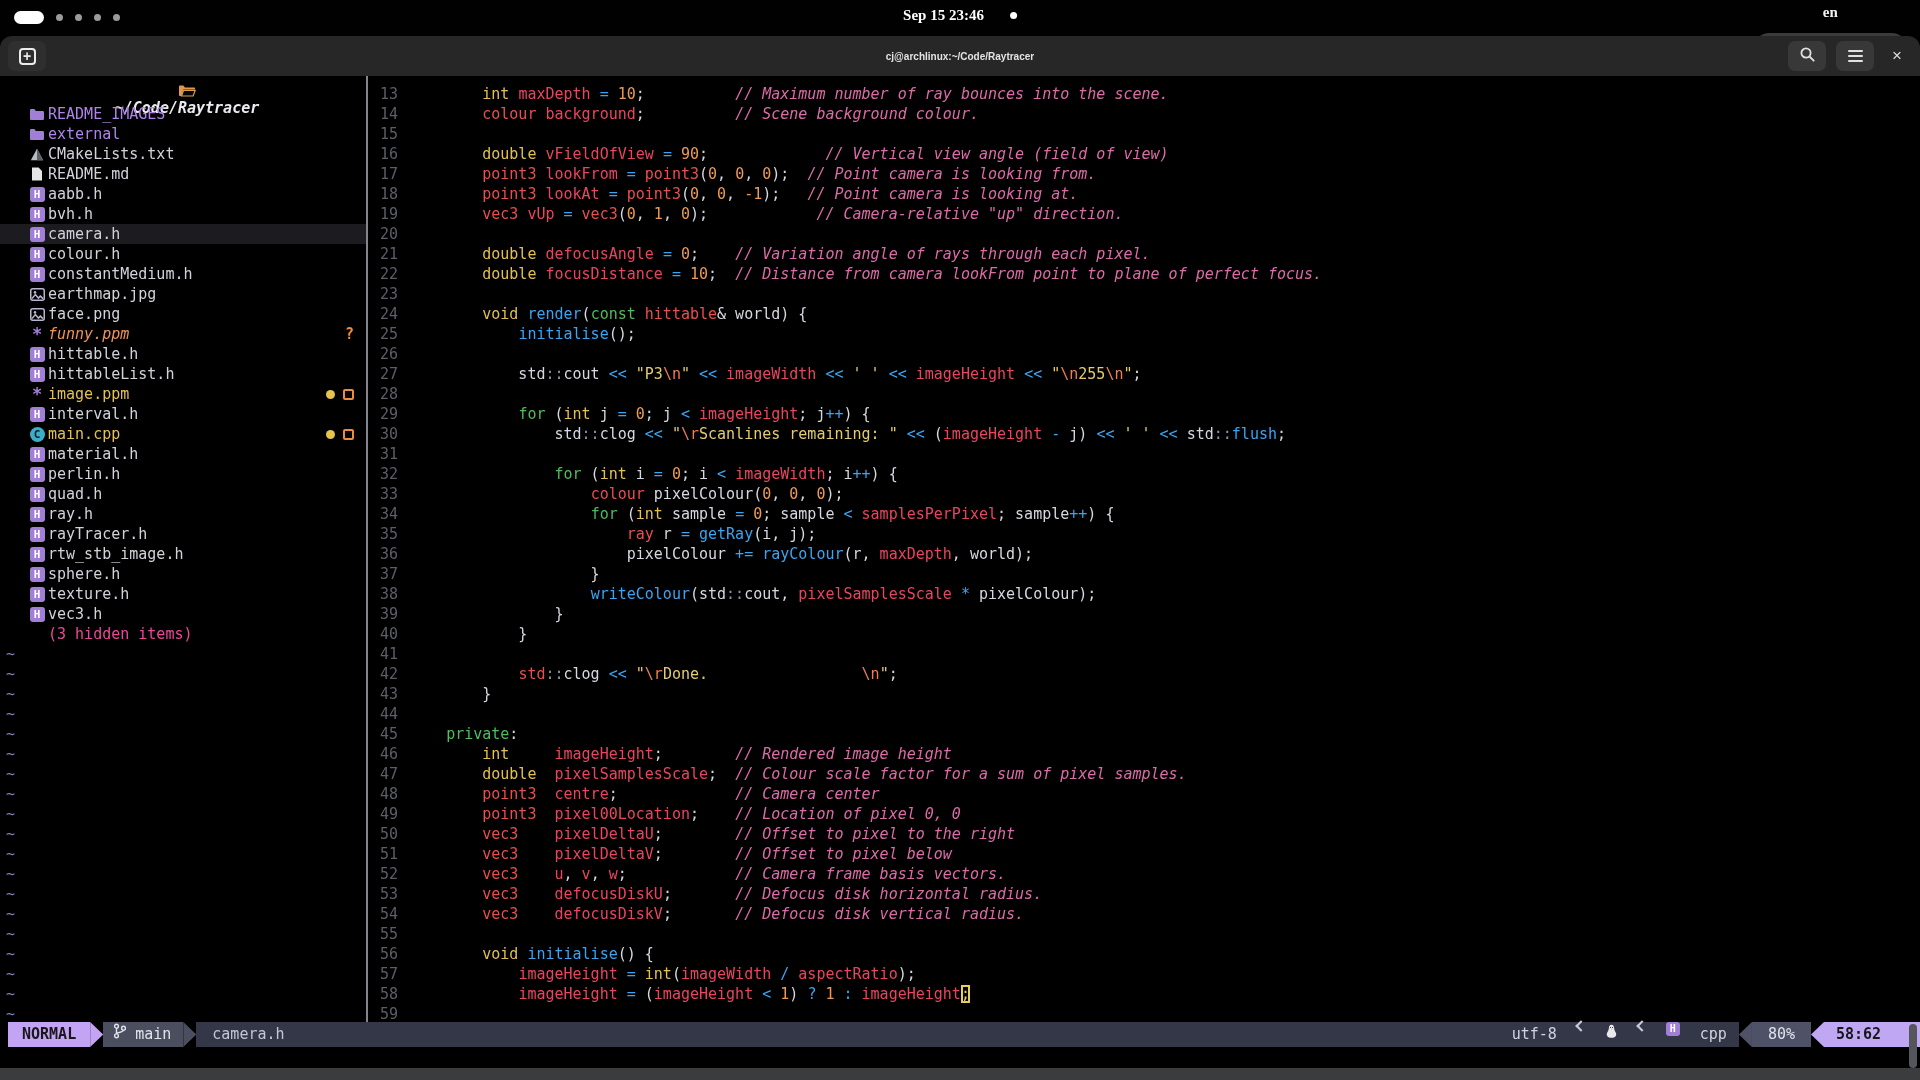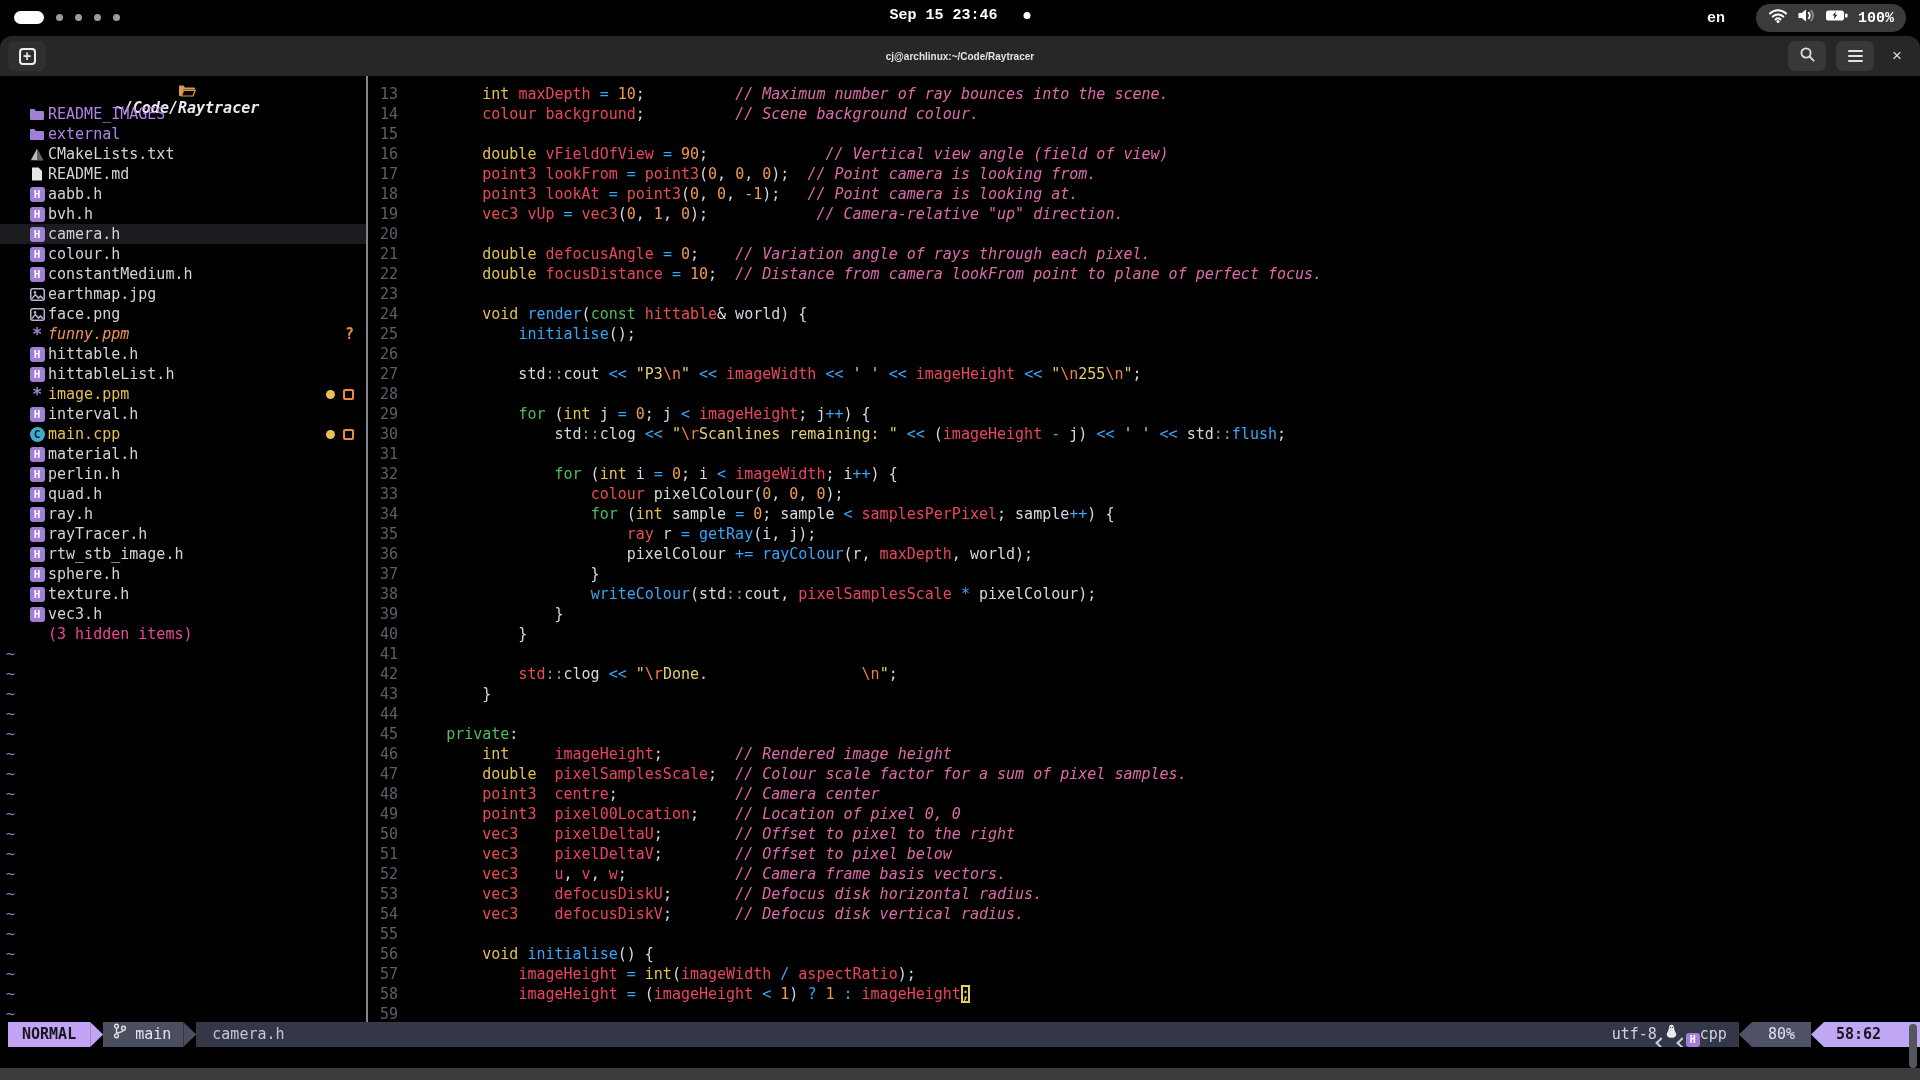--- a/index.html
+++ b/index.html
@@ -2,28 +2,28 @@
 <html><head>
 <meta charset="utf-8">
 <style>
   * { margin:0; padding:0; box-sizing:border-box; }
   html,body { width:1920px; height:1080px; background:#000; overflow:hidden;
               font-family:"DejaVu Sans Mono", monospace; }
   #screen { position:relative; width:1920px; height:1080px; background:#000; }
 
   
   #topbar { position:absolute; left:0; top:0; width:1920px; height:36px; background:#010101;
-            font-family:Liberation Mono, monospace; color:#fff; }
+            font-family:Liberation Serif, serif; color:#fff; }
   #ws { position:absolute; left:14px; top:11px; display:flex; align-items:center; gap:12px; }
   #ws .pill { width:30px; height:13px; background:#fff; border-radius:7px; }
   #ws .dot  { width:7px; height:7px; background:#9b9b9b; border-radius:50%; }
   #clock { position:absolute; left:50%; transform:translateX(-50%); top:7px; display:flex; align-items:center; gap:26px;
            font-weight:bold; font-size:15px; }
   #clock .notif-dot { width:7px; height:7px; background:#fff; border-radius:50%; }
-  #sysarea { position:absolute; right:14px; top:4px; display:flex; align-items:center; gap:31px; }
+  #sysarea { position:absolute; right:14px; top:4px; display:flex; align-items:center; gap:12px;flex-direction:column; }
   #kbd-layout { font-weight:bold; font-size:15px; color:#f2f2f2; }
   #syspill { display:flex; align-items:center; gap:9px; background:#3b3b3b; border-radius:15px;
              height:28px; padding:0 12px; font-weight:bold; font-size:15px; }
 
   
   #titlebar { position:absolute; left:0; top:36px; width:1920px; height:40px; background:#272727;
               border-radius:12px 12px 0 0; font-family:"Liberation Sans","DejaVu Sans",sans-serif; }
   #newtab-btn { position:absolute; left:8px; top:5px; width:38px; height:30px; background:#2f2f2f;
                 border-radius:7px; display:flex; align-items:center; justify-content:center; }
   #newtab-btn .sq { width:17px; height:17px; border:2px solid #ececec; border-radius:4px;
@@ -90,21 +90,21 @@
   #sl-gap { width:8px; background:#000; flex:none; }
   .seg { display:flex; align-items:center; flex:none; }
   #seg-mode { background:#c3a3f3; color:#17171c; font-weight:bold; padding:0 14px; }
   .pl-r { width:13px; height:25px; flex:none; clip-path:polygon(0 0,100% 50%,0 100%); }
   .pl-l { width:13px; height:25px; flex:none; clip-path:polygon(100% 0,0 50%,100% 100%); }
   #arrow-mode { background:#c3a3f3; }
   #seg-branch { background:#4b4e5e; color:#e2e4ec; padding:0 12px 0 10px; gap:8px; }
   #arrow-branch { background:#4b4e5e; }
   #sl-mid { flex:1; background:#343748; color:#c3c6d4; display:flex; align-items:center; }
   #sl-file { padding-left:16px; }
-  #sl-right { margin-left:auto; display:flex; align-items:flex-end; gap:0; padding-right:12px; color:#d0d4e0; }
+  #sl-right { margin-left:auto; display:flex; align-items:flex-start; gap:20px; padding-right:12px; color:#d0d4e0; }
   .chev { width:8px; height:8px; border-left:2px solid #c9cddb; border-bottom:2px solid #c9cddb;
           transform:rotate(45deg); flex:none; }
   .h-ico.small { width:14px; height:14px; line-height:14px; font-size:10px; }
   #arrow-pct { background:#4f5267; }
   #seg-pct { background:#4f5267; color:#dfe2ee; padding:0 16px; }
   #arrow-loc { background:#bfa7f4; }
   #seg-loc { background:#bfa7f4; color:#17171c; font-weight:bold; padding:0 18px 0 12px; min-width:96px; }
 
   #cmdline { position:absolute; left:0; top:1047px; width:1920px; height:21px; background:#000; }
   #bottomstrip { position:absolute; left:0; top:1068px; width:1920px; height:12px; background:#3a3c3e; }

